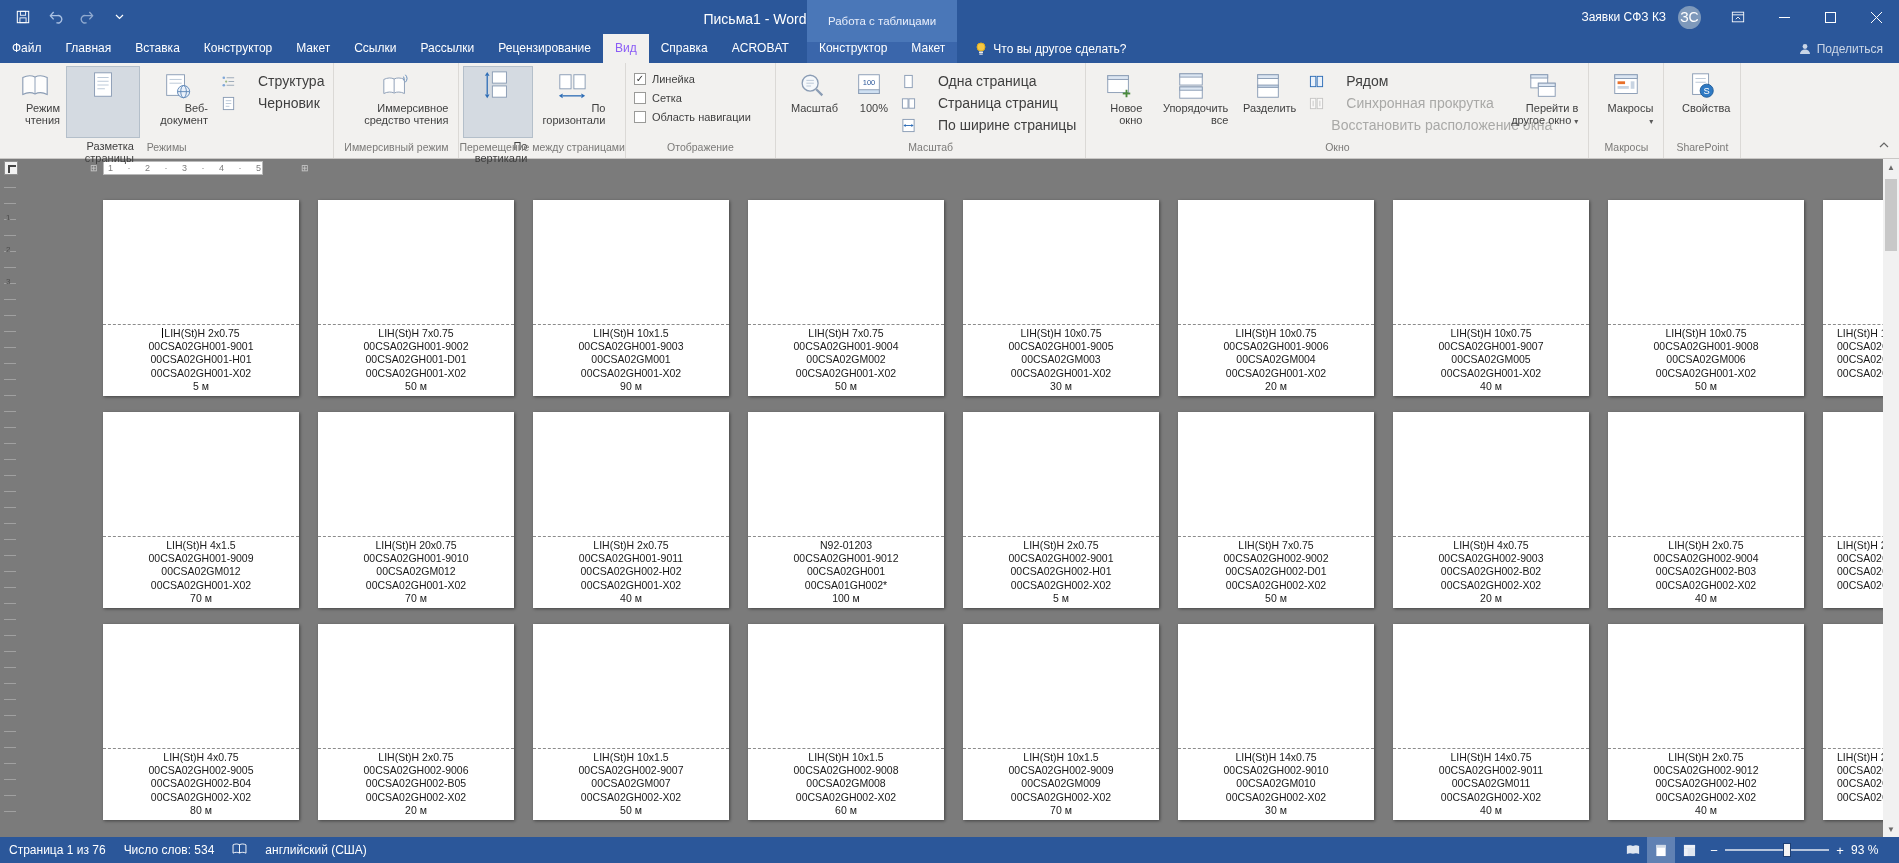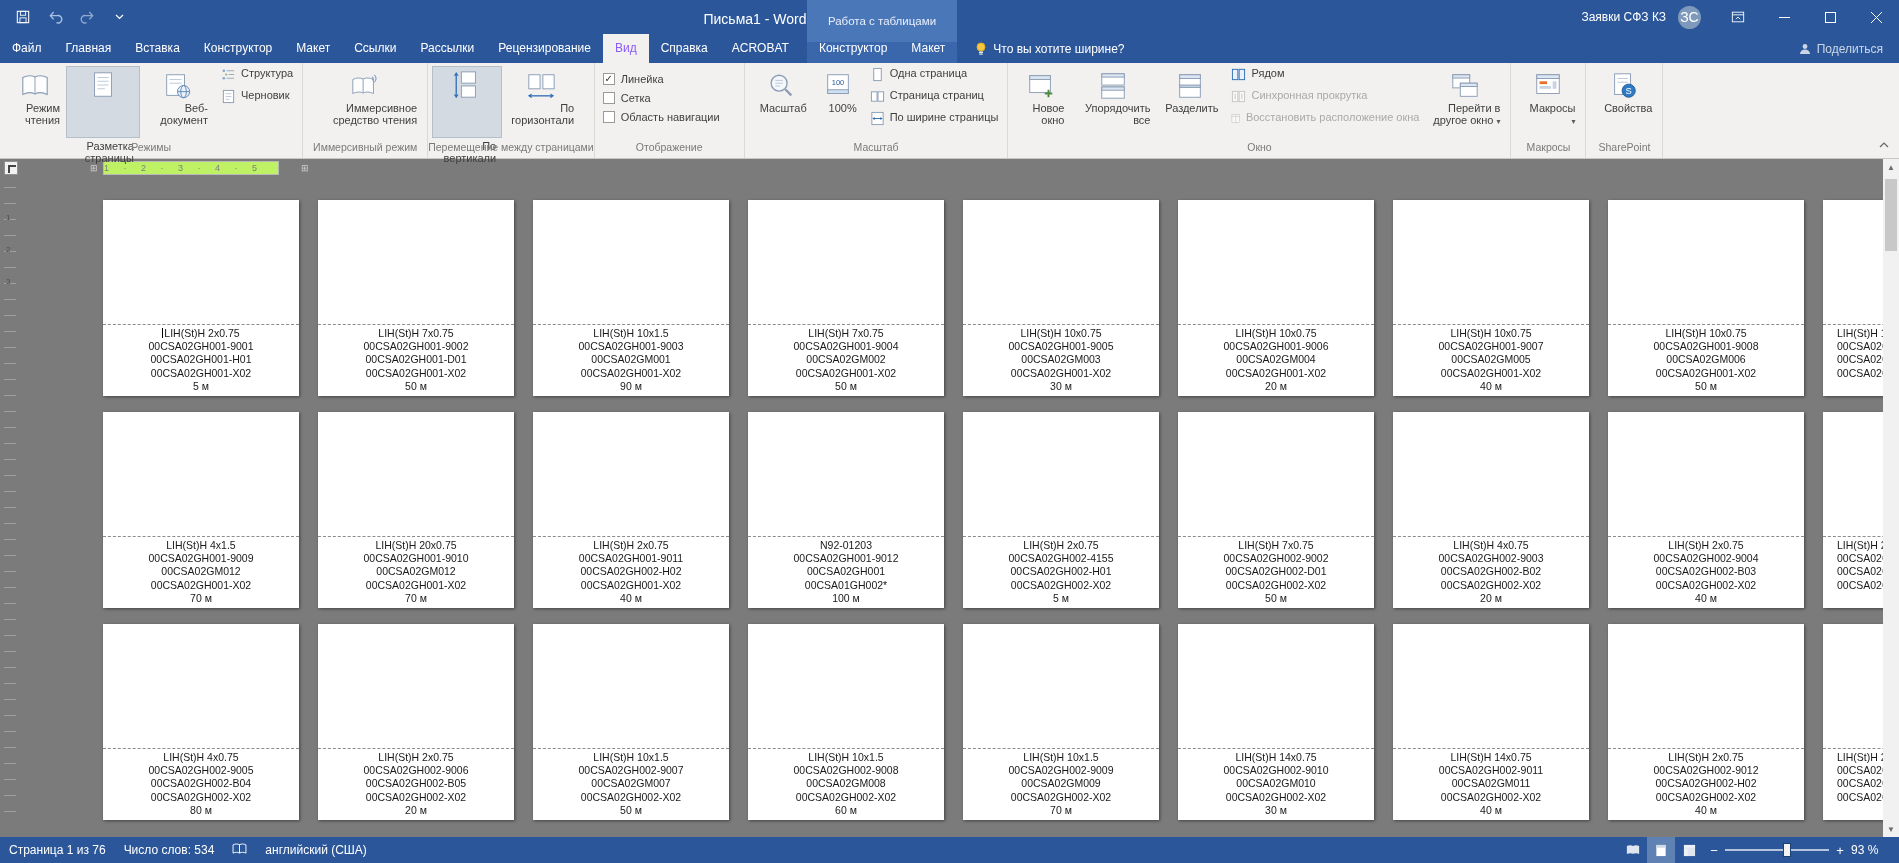--- a/index.html
+++ b/index.html
@@ -28,31 +28,31 @@
   
   .ribbon { position:absolute; top:63px; left:0; right:0; height:96px; background:#f2f1ef; border-bottom:1px solid #c9c7c5; display:flex; align-items:stretch; z-index:10; }
   .rgroup { display:flex; flex-direction:column; border-right:1px solid #dbd9d6; position:relative; flex:0 0 auto; }
   .gcontent { flex:1; display:flex; align-items:flex-start; padding:3px 4px 0 4px; }
   .glabel { height:17px; font-size:10.5px; color:#7b7a78; text-align:center; padding-bottom:3px; white-space:nowrap; }
   .bigbtn { display:flex; flex-direction:column; align-items:center; padding:3px 5px 2px 5px; height:72px; border:1px solid transparent; }
   .bigbtn .ic { height:32px; display:flex; align-items:center; justify-content:center; }
   .blbl { margin-top:0; font-size:11px; line-height:12px; text-align:right; color:#3f3f3f; white-space:normal; }
   .bigbtn.sel { background:#d4dae1; border:1px solid #b4bfca;gap:40px; }
   .smallcol { display:flex; flex-direction:column; justify-content:flex-start; margin-left:2px; padding-top:1px; }
-  .smallbtn { display:flex; align-items:flex-start; gap:5px; font-size:11px; height:22px; padding:0 5px; color:#3f3f3f; white-space:nowrap; }
+  .smallbtn { display:flex; align-items:flex-end; gap:22px; font-size:14px; height:22px; padding:0 5px; color:#3f3f3f; white-space:nowrap; }
   .smallbtn.dis { color:#a9a9a7; }
   .smallbtn.dis svg { filter:grayscale(1) opacity(.5); }
   .chkrow { display:flex; align-items:center; gap:6px; font-size:11px; height:19px; color:#3f3f3f; padding:0 4px; white-space:nowrap; }
   .cb { width:12px; height:12px; border:1px solid #9a9a98; background:#fff; font-size:10px; line-height:10px; text-align:center; color:#333; }
   .dd { font-size:8px; color:#5b5b5b; line-height:8px; }
   .collapse-btn { position:absolute; right:10px; bottom:6px; }
 
   
   .main { position:absolute; top:159px; left:0; right:0; bottom:26px; background:#7b7b7b; overflow:hidden; }
-  .hruler { position:absolute; top:2px; left:103px; width:176px; height:14px; background:#bef264; border:1px solid #b9b9b9; font-size:9px; color:#7d7d7d; text-align:left; line-height:13px; letter-spacing:1px; word-spacing:10px; overflow:hidden; }
+  .hruler { position:absolute; top:2px; left:103px; width:160px; height:14px; background:#ffffff; border:1px solid #b9b9b9; font-size:9px; color:#7d7d7d; text-align:right; line-height:13px; letter-spacing:1px; word-spacing:10px; overflow:hidden; }
   .rmark { position:absolute; top:4px; font-size:9px; color:#cfcfcf; line-height:10px; }
   .tabsel { position:absolute; top:2px; left:4px; width:14px; height:14px; background:#f2f2f2; border:1px solid #8f8f8f; }
   .tabsel::before { content:""; position:absolute; left:3px; top:3px; width:6px; height:6px; border-left:2px solid #444; border-top:2px solid #444; }
   .vruler { position:absolute; top:28px; left:4px; width:12px; height:640px; background:repeating-linear-gradient(to bottom, rgba(255,255,255,.28) 0 1px, transparent 1px 16px); }
   .vnum { position:absolute; left:2px; font-size:8px; color:#4c4c4c; }
   .pages-wrap { position:absolute; top:0; left:0; right:16px; bottom:0; overflow:hidden; }
   .pages-grid { display:grid; grid-template-columns:repeat(9,196px); gap:16px 19px; padding:41px 0 0 103px; }
   .page-card { position:relative; width:196px; height:196px; background:#fff; box-shadow:1px 1px 3px rgba(0,0,0,.45); }
   .page-card::before { content:""; position:absolute; top:124px; left:0; right:0; border-top:1px dashed #8c8c8c; }
   .card-text { position:absolute; top:127px; left:0; right:0; }
@@ -156,21 +156,21 @@
     <span class="ctx-tabs">
       <span class="tab">Конструктор</span>
       <span class="tab">Макет</span>
     </span>
     <span class="tellme">
       <svg width="12" height="14" viewBox="0 0 12 14">
           <circle cx="6" cy="5" r="4" fill="#f5c742" stroke="#e0ae22"></circle>
           <rect x="4" y="9.5" width="4" height="1.5" fill="#e9e9e9"></rect>
           <rect x="4.3" y="11.5" width="3.4" height="1.2" fill="#e9e9e9"></rect>
         </svg>
-      <span>Что вы хотите ширине?</span>
+      <span>Что вы другое сделать?</span>
     </span>
     <span class="share">
       <svg width="12" height="12" viewBox="0 0 12 12">
           <circle cx="6" cy="3.5" r="2.4" fill="rgba(255,255,255,.75)"></circle>
           <path d="M1 11 a5 4.5 0 0 1 10 0 z" fill="rgba(255,255,255,.75)"></path>
         </svg>
       <span>Поделиться</span>
     </span>
   </div>
 
@@ -608,21 +608,21 @@
               <div class="cline">N92-01203</div>
               <div class="cline">00CSA02GH001-9012</div>
               <div class="cline">00CSA02GH001</div>
               <div class="cline">00CSA01GH002*</div>
               <div class="cline">100 м</div>
             </div>
           </div>
           <div class="page-card">
             <div class="card-text">
               <div class="cline">LIH(St)H 2x0.75</div>
-              <div class="cline">00CSA02GH002-4155</div>
+              <div class="cline">00CSA02GH002-9001</div>
               <div class="cline">00CSA02GH002-H01</div>
               <div class="cline">00CSA02GH002-X02</div>
               <div class="cline">5 м</div>
             </div>
           </div>
           <div class="page-card">
             <div class="card-text">
               <div class="cline">LIH(St)H 7x0.75</div>
               <div class="cline">00CSA02GH002-9002</div>
               <div class="cline">00CSA02GH002-D01</div>

